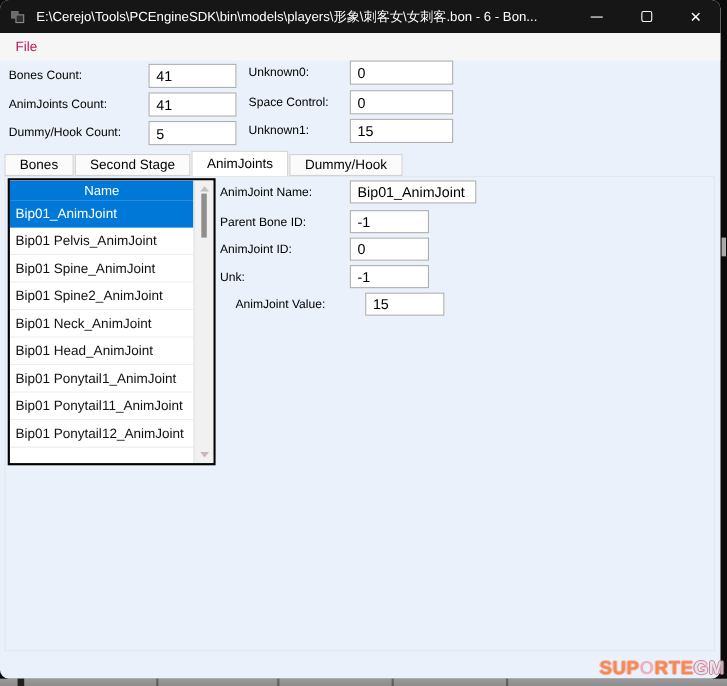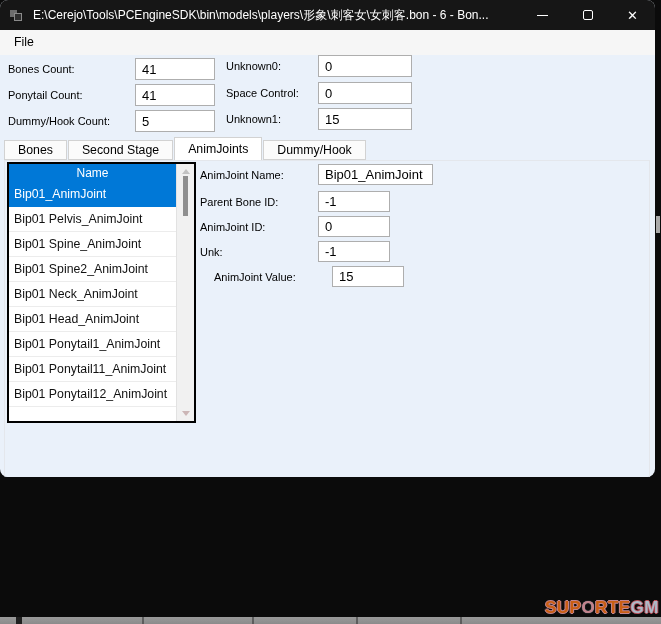--- a/index.html
+++ b/index.html
@@ -1,37 +1,37 @@
 <!DOCTYPE html>
 <html><head>
 <meta charset="utf-8">
 <style>
   * { margin:0; padding:0; box-sizing:border-box; }
   html,body { width:661px; height:624px; background:#0b0b0b; font-family:"Liberation Sans", sans-serif; }
   .screen { position:relative; width:661px; height:624px; overflow:hidden; background:#0b0b0b; }
 
   
-  .window { position:absolute; left:0; top:0; width:655px; height:477px;
+  .window { position:absolute; left:0; top:0; width:655px; height:617px;
             background:#EAF1FA; border-radius:8px; overflow:hidden; }
   .titlebar { position:absolute; left:0; top:0; width:100%; height:30px;
               background:#161616; display:flex; align-items:center; }
   .app-icon { position:relative; width:14px; height:14px; margin-left:10px; flex:0 0 auto; }
   .app-icon .sq1 { position:absolute; left:0; top:2px; width:7px; height:7px; background:#6d6d6d; }
   .app-icon .sq2 { position:absolute; left:4px; top:5px; width:8px; height:8px; background:#2e2e2e; border:1px solid #8a8a8a; }
   .title-text { color:#ffffff; font-size:12px; margin-left:9px; white-space:nowrap; overflow:hidden; flex:1 1 auto; }
   .win-btns { display:flex; height:30px; flex:0 0 auto; }
   .win-btn { width:45px; height:30px; display:flex; align-items:center; justify-content:center;
              color:#ffffff; font-size:12px; }
   .min-glyph { display:block; width:11px; height:1px; background:#ffffff; }
   .max-glyph { display:block; width:10px; height:10px; border:1px solid #ffffff; border-radius:2px; }
   .close-glyph { font-size:13px; line-height:1; }
 
   .menubar { position:absolute; left:0; top:30px; width:100%; height:25px; background:#f6f6f6;
              display:flex; align-items:center; }
-  .menu-item { font-size:12.3px; color:#000000; padding:0 9px; margin-left:5px; line-height:25px; }
+  .menu-item { font-size:12.3px; color:#be185d; padding:0 9px; margin-left:5px; line-height:25px; }
 
   
   .fld { position:absolute; left:0; right:0; height:22px; }
   .fld-label { position:absolute; top:0; font-size:11px; color:#000; line-height:22px; white-space:nowrap; }
   .fld-input { position:absolute; top:0; height:22px; border:1px solid #aeaeae; background:#fff;
                font-family:"Liberation Sans", sans-serif; font-size:13px; color:#000; padding:4px 6px; outline:none; }
   .fld-left  .fld-label { left:8px; }
   .fld-left  .fld-input { left:135px; width:80px; }
   .fld-right .fld-label { left:226px; }
   .fld-right .fld-input { left:318px; width:94px; }
@@ -125,21 +125,21 @@
       <span class="menu-item">File</span>
     </div>
 
     <div>
 
     <div class="fld fld-left" data-index="0">
           <span class="fld-label">Bones Count:</span>
           <input class="fld-input" value="41" style="">
         </div>
         <div class="fld fld-left" data-index="1">
-          <span class="fld-label">Ponytail Count:</span>
+          <span class="fld-label">AnimJoints Count:</span>
           <input class="fld-input" value="41" style="">
         </div>
         <div class="fld fld-left" data-index="2">
           <span class="fld-label">Dummy/Hook Count:</span>
           <input class="fld-input" value="5" style="">
         </div>
       </div>
 
     <div>
 

